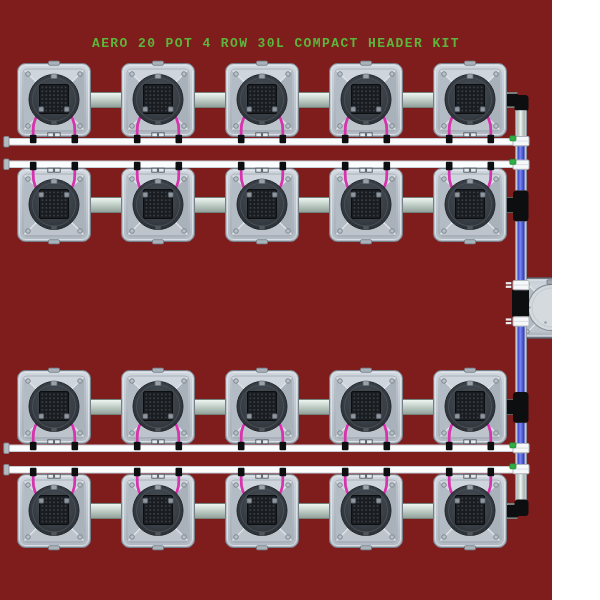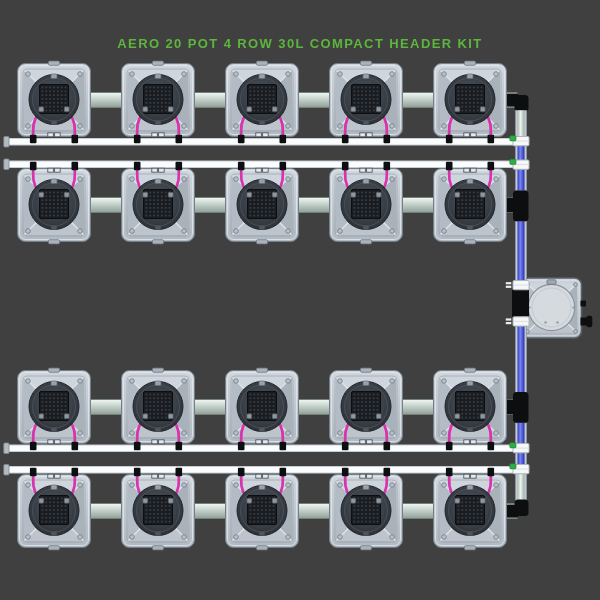--- a/index.html
+++ b/index.html
@@ -1,17 +1,17 @@
 <!DOCTYPE html>
 <html><head>
 <meta charset="utf-8">
 <style>
   html,body{margin:0;padding:0;background:#fff;}
-  .canvas{position:relative;width:600px;height:600px;background:#404040;overflow:hidden;
-          font-family:Liberation Sans, sans-serif;}
+  .canvas{position:relative;width:552px;height:600px;background:#7f1d1d;overflow:hidden;
+          font-family:Liberation Mono, monospace;}
   .kit-title{position:absolute;top:36px;left:0;right:0;text-align:center;
              font-size:13px;font-weight:bold;letter-spacing:1.4px;}
   svg{position:absolute;left:0;top:0;}
 </style>
 </head>
 <body>
 
 <div class="canvas">
   <div class="kit-title" style="color: rgb(92, 182, 60);">AERO 20 POT 4 ROW 30L COMPACT HEADER KIT</div>
   <svg id="kit-svg" width="600" height="600" viewBox="0 0 600 600">

